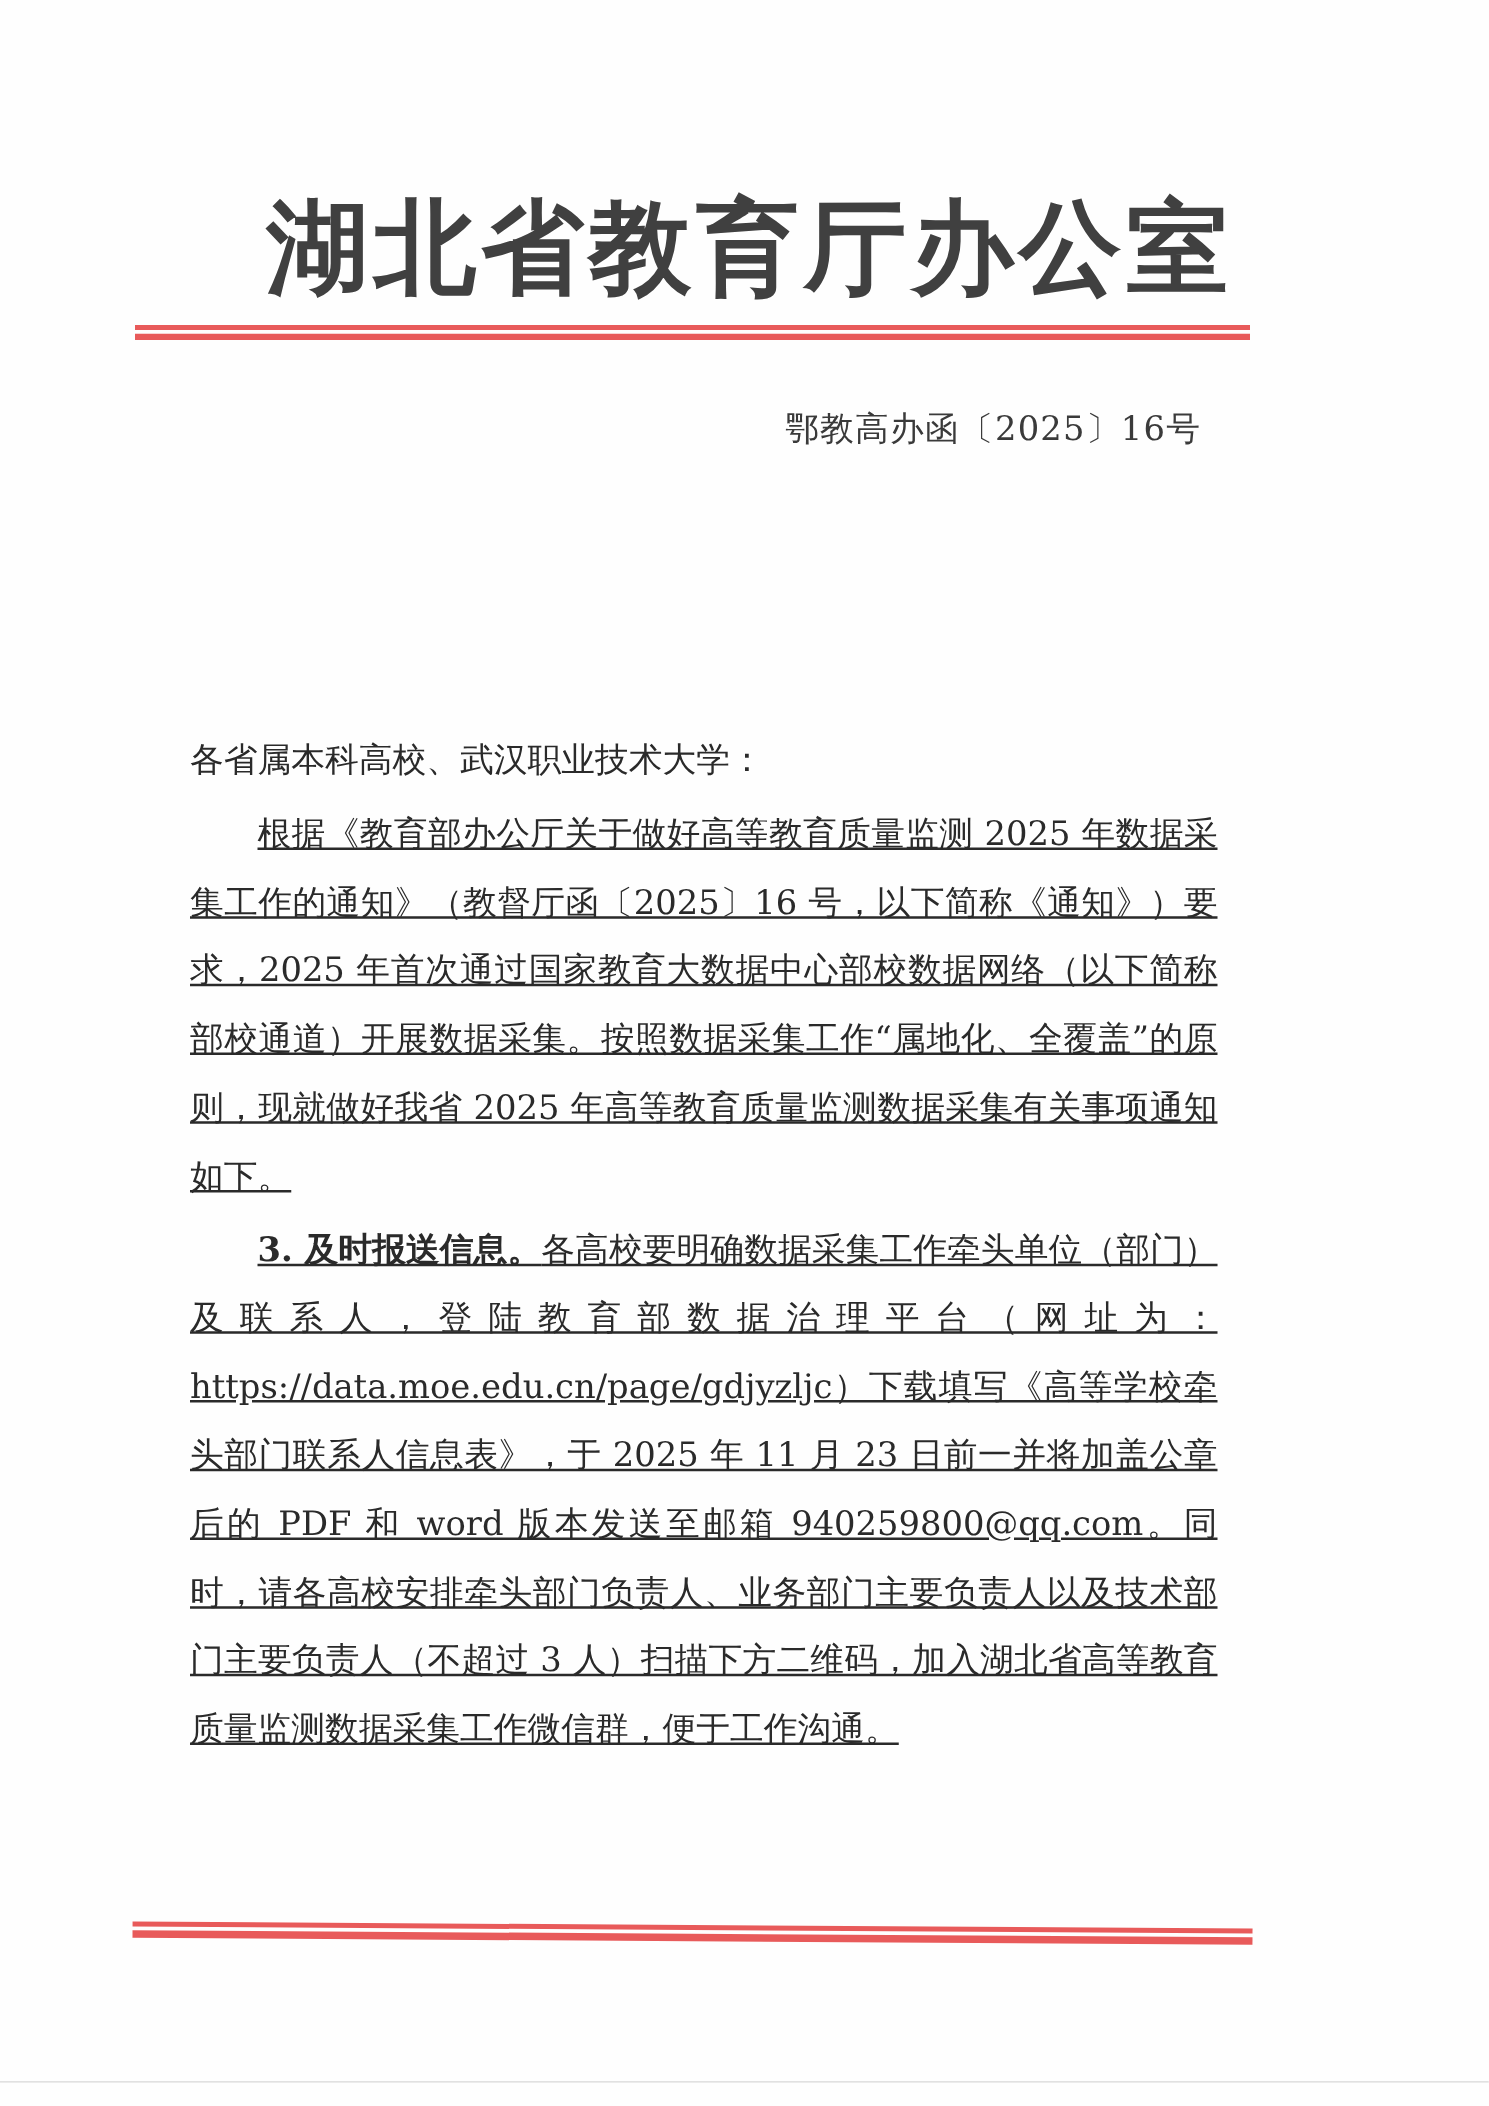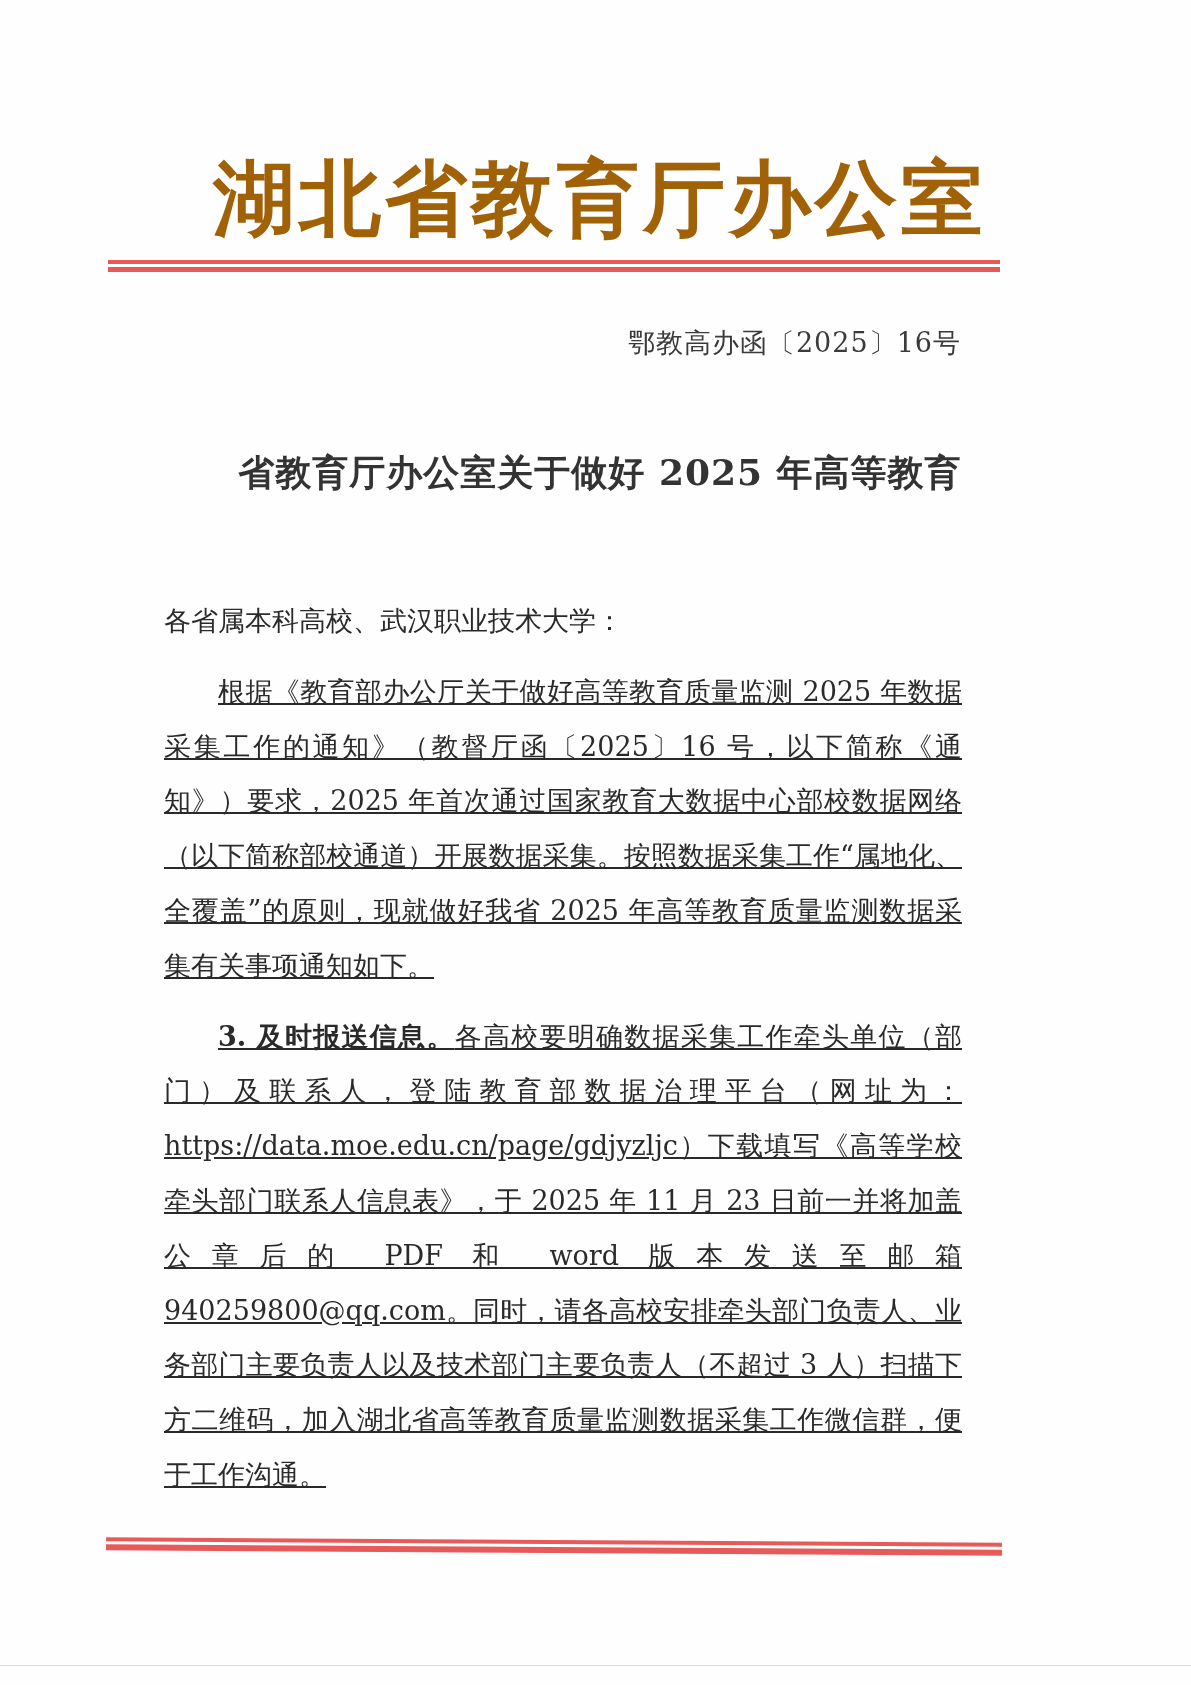--- a/index.html
+++ b/index.html
@@ -1,62 +1,61 @@
 <!DOCTYPE html>
 <html><head>
 <meta charset="utf-8">
 <style>
   html, body { margin: 0; padding: 0; background: #ffffff; }
   body { width: 1191px; height: 1685px; position: relative; overflow: hidden;
          font-family: "DejaVu Serif", "Liberation Serif", serif; color: #2a2a2a; }
   .page { position: absolute; left: 0; top: 0; width: 1191px; height: 1685px; background: #fefefe; }
 
   .masthead { position: absolute; left: 200px; top: 148px; width: 800px; text-align: center;
-              color: #a16207; font-family: "DejaVu Serif", serif; font-weight: bold;
+              color: #404040; font-family: "DejaVu Serif", serif; font-weight: bold;
               font-size: 82px; letter-spacing: 4px; line-height: 100px; white-space: nowrap; }
 
   .rule { position: absolute; left: 108px; width: 892px; }
   .rule .bar { position: absolute; left: 0; right: 0; background: #e85a5a; }
   .rule-top { top: 260px; height: 14px; }
   .rule-top .b1 { top: 0; height: 4px; }
   .rule-top .b2 { top: 7px; height: 5px; }
   .rule-bottom { top: 1540px; height: 16px; left: 106px; width: 896px; transform: rotate(0.35deg); }
   .rule-bottom .b1 { top: 0; height: 4px; }
   .rule-bottom .b2 { top: 7px; height: 6px; }
 
   .doc-number { position: absolute; right: 230px; top: 325px; font-size: 27px; color: #3a3a3a;
                 letter-spacing: 1px; white-space: nowrap; }
 
   .title { position: absolute; left: 100px; width: 1000px; text-align: center; top: 440px;
            font-size: 36px; font-weight: bold; line-height: 64px; color: #333; letter-spacing: 1px; }
 
   .body { position: absolute; left: 148px; top: 578px; width: 830px; font-size: 27px;
           line-height: 54.8px; color: #2a2a2a; }
-  .body p { margin: 16px; }
+  .body p { margin: 4px; }
   .salutation { margin-bottom: 0 !important; }
   .para { text-indent: 54px; text-align: justify; text-decoration: underline; }
   .bold { font-weight: bold; }
   .scan-line { position: absolute; left: 0; top: 1665px; width: 1191px; height: 1px; background: #d8d8d8; }
 </style>
 </head>
 <body>
 
 <div class="page">
 
   <div class="masthead">湖北省教育厅办公室</div>
 
   <div class="rule rule-top">
     <div class="bar b1"></div>
     <div class="bar b2"></div>
   </div>
 
   <div class="doc-number">鄂教高办函〔2025〕16号</div>
 
   <div class="title">
-    <div>省教育厅办公室关于做好 2025 年高等教育</div>
   </div>
 
   <div class="body">
     <p class="salutation">各省属本科高校、武汉职业技术大学：</p>
     <p class="para">根据《教育部办公厅关于做好高等教育质量监测 2025 年数据采集工作的通知》（教督厅函〔2025〕16 号，以下简称《通知》）要求，2025 年首次通过国家教育大数据中心部校数据网络（以下简称部校通道）开展数据采集。按照数据采集工作“属地化、全覆盖”的原则，现就做好我省 2025 年高等教育质量监测数据采集有关事项通知如下。</p>
     <p class="para"><span class="bold">3. 及时报送信息。</span><span>各高校要明确数据采集工作牵头单位（部门）及联系人，登陆教育部数据治理平台（网址为：https://data.moe.edu.cn/page/gdjyzljc）下载填写《高等学校牵头部门联系人信息表》，于 2025 年 11 月 23 日前一并将加盖公章后的 PDF 和 word 版本发送至邮箱 940259800@qq.com。同时，请各高校安排牵头部门负责人、业务部门主要负责人以及技术部门主要负责人（不超过 3 人）扫描下方二维码，加入湖北省高等教育质量监测数据采集工作微信群，便于工作沟通。</span></p>
   </div>
 
   <div class="rule rule-bottom">
     <div class="bar b1"></div>

